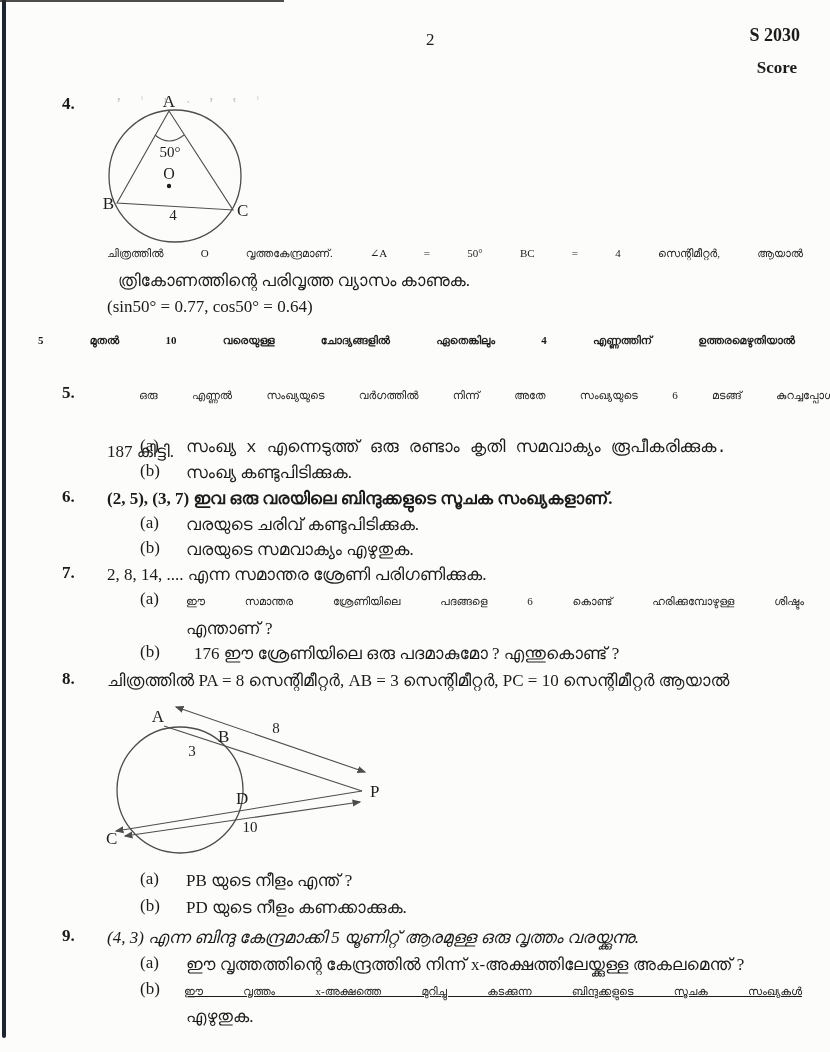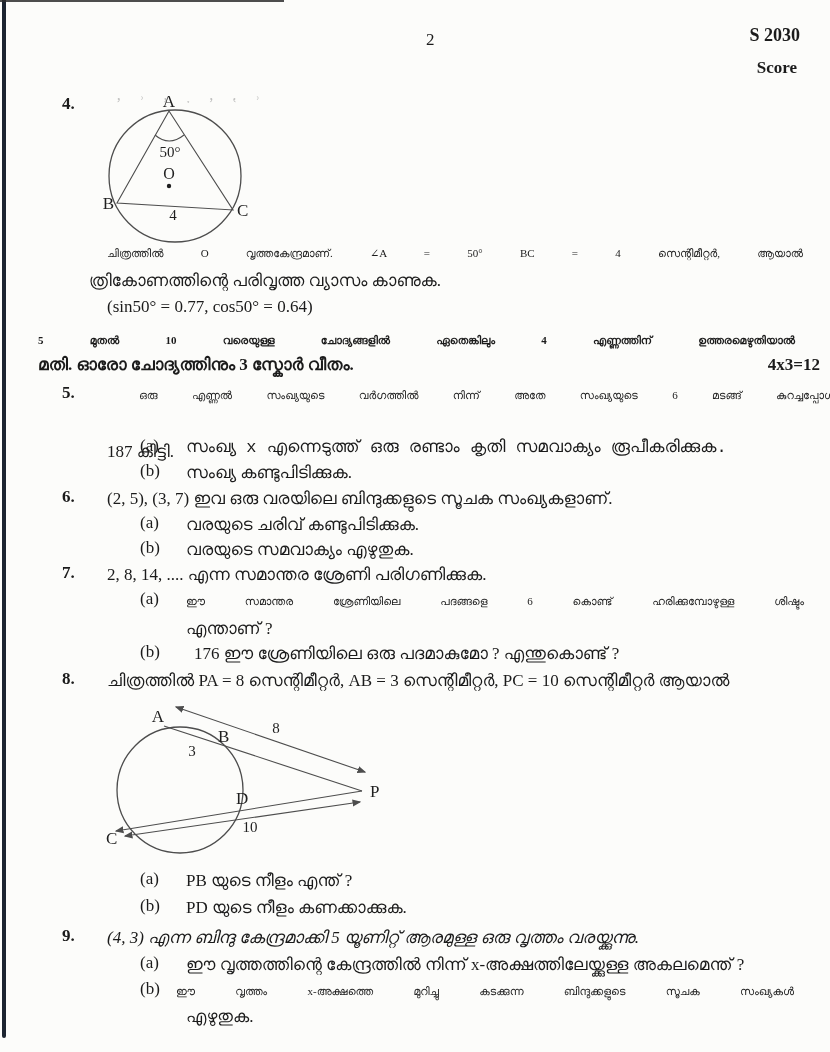--- a/index.html
+++ b/index.html
@@ -47,39 +47,35 @@
     <circle cx="66" cy="90" r="2.2" fill="#1f1f1f"></circle>
     <text x="66" y="11" font-size="17" text-anchor="middle">A</text>
     <text x="11" y="113" font-size="17" text-anchor="end">B</text>
     <text x="134" y="120" font-size="17" text-anchor="start">C</text>
     <text x="66" y="83" font-size="16" text-anchor="middle">O</text>
     <text x="67" y="61" font-size="15" text-anchor="middle">50°</text>
     <text x="70" y="124" font-size="15" text-anchor="middle">4</text>
   </svg>
 
   <div class="abs ml-wrap just" style="left:107px;top:241px;width:696px;">ചിത്രത്തിൽ O വൃത്തകേന്ദ്രമാണ്. ∠A = 50° BC = 4 സെന്റിമീറ്റർ, ആയാൽ</div>
-  <div class="abs ml" style="left:89px;top:269px;">ത്രികോണത്തിന്റെ പരിവൃത്ത വ്യാസം കാണുക.</div>
+  <div class="abs ml" style="left:118px;top:269px;">ത്രികോണത്തിന്റെ പരിവൃത്ത വ്യാസം കാണുക.</div>
   <div class="abs ml" style="left:107px;top:295px;">(sin50° = 0.77, cos50° = 0.64)</div>
 
   <div class="abs ml-wrap just bold" style="left:38px;top:328px;width:757px;">5 മുതൽ 10 വരെയുള്ള ചോദ്യങ്ങളിൽ ഏതെങ്കിലും 4 എണ്ണത്തിന് ഉത്തരമെഴുതിയാൽ</div>
-  <div class="abs" style="left:38px;top:353px;width:782px;display:flex;justify-content:space-between;align-items:baseline;">
-    <span class="ml bold">മതി. ഓരോ ചോദ്യത്തിനും 3 സ്കോർ വീതം.</span>
-    <span class="ml bold">4x3=12</span>
-  </div>
 
   <div class="abs qnum" style="left:62px;top:383px;">5.</div>
   <div class="abs ml-wrap just" style="left:107px;top:383px;width:696px;margin-left:32px;">ഒരു എണ്ണൽ സംഖ്യയുടെ വർഗത്തിൽ നിന്ന് അതേ സംഖ്യയുടെ 6 മടങ്ങ് കുറച്ചപ്പോൾ</div>
   <div class="abs ml" style="left:107px;top:409px;margin-top:31px;">187 കിട്ടി.</div>
   <div class="abs sublabel" style="left:140px;top:436px;">(a)</div>
   <div class="abs ml" style="left:186px;top:436px;font-family:Liberation Mono, monospace;">സംഖ്യ x എന്നെടുത്ത് ഒരു രണ്ടാം കൃതി സമവാക്യം രൂപീകരിക്കുക.</div>
   <div class="abs sublabel" style="left:140px;top:461px;">(b)</div>
   <div class="abs ml" style="left:186px;top:461px;">സംഖ്യ കണ്ടുപിടിക്കുക.</div>
 
   <div class="abs qnum" style="left:62px;top:487px;">6.</div>
-  <div class="abs ml" style="left:107px;top:487px;">(2, 5), (3, 7) ഇവ ഒരു വരയിലെ ബിന്ദുക്കളുടെ സൂചക സംഖ്യകളാണ്.</div>
+  <div class="abs ml" style="left:107px;top:487px;font-weight:bold;">(2, 5), (3, 7) ഇവ ഒരു വരയിലെ ബിന്ദുക്കളുടെ സൂചക സംഖ്യകളാണ്.</div>
   <div class="abs sublabel" style="left:140px;top:513px;">(a)</div>
   <div class="abs ml" style="left:186px;top:513px;">വരയുടെ ചരിവ് കണ്ടുപിടിക്കുക.</div>
   <div class="abs sublabel" style="left:140px;top:538px;">(b)</div>
   <div class="abs ml" style="left:186px;top:538px;">വരയുടെ സമവാക്യം എഴുതുക.</div>
 
   <div class="abs qnum" style="left:62px;top:563px;">7.</div>
   <div class="abs ml" style="left:107px;top:563px;">2, 8, 14, .... എന്ന സമാന്തര ശ്രേണി പരിഗണിക്കുക.</div>
   <div class="abs sublabel" style="left:140px;top:589px;">(a)</div>
   <div class="abs ml-wrap just" style="left:186px;top:589px;width:618px;">ഈ സമാന്തര ശ്രേണിയിലെ പദങ്ങളെ 6 കൊണ്ട് ഹരിക്കുമ്പോഴുള്ള ശിഷ്ടം</div>
   <div class="abs ml" style="left:186px;top:617px;">എന്താണ് ?</div>
@@ -117,16 +113,16 @@
   <div class="abs sublabel" style="left:140px;top:869px;">(a)</div>
   <div class="abs ml" style="left:186px;top:869px;">PB യുടെ നീളം എന്ത് ?</div>
   <div class="abs sublabel" style="left:140px;top:896px;">(b)</div>
   <div class="abs ml" style="left:186px;top:896px;">PD യുടെ നീളം കണക്കാക്കുക.</div>
 
   <div class="abs qnum" style="left:62px;top:926px;">9.</div>
   <div class="abs ml" style="left:107px;top:926px;font-style:italic;">(4, 3) എന്ന ബിന്ദു കേന്ദ്രമാക്കി 5 യൂണിറ്റ് ആരമുള്ള ഒരു വൃത്തം വരയ്ക്കുന്നു.</div>
   <div class="abs sublabel" style="left:140px;top:953px;">(a)</div>
   <div class="abs ml" style="left:186px;top:953px;">ഈ വൃത്തത്തിന്റെ കേന്ദ്രത്തിൽ നിന്ന് x-അക്ഷത്തിലേയ്ക്കുള്ള അകലമെന്ത് ?</div>
   <div class="abs sublabel" style="left:140px;top:979px;">(b)</div>
-  <div class="abs ml-wrap just" style="left:176px;top:979px;width:618px;">ഈ വൃത്തം x-അക്ഷത്തെ മുറിച്ചു കടക്കുന്ന ബിന്ദുക്കളുടെ സൂചക സംഖ്യകൾ</div>
+  <div class="abs ml-wrap just" style="left:184px;top:979px;width:618px;text-decoration:underline;">ഈ വൃത്തം x-അക്ഷത്തെ മുറിച്ചു കടക്കുന്ന ബിന്ദുക്കളുടെ സൂചക സംഖ്യകൾ</div>
   <div class="abs ml" style="left:186px;top:1005px;">എഴുതുക.</div>
 
 </div>
 
 </body></html>

